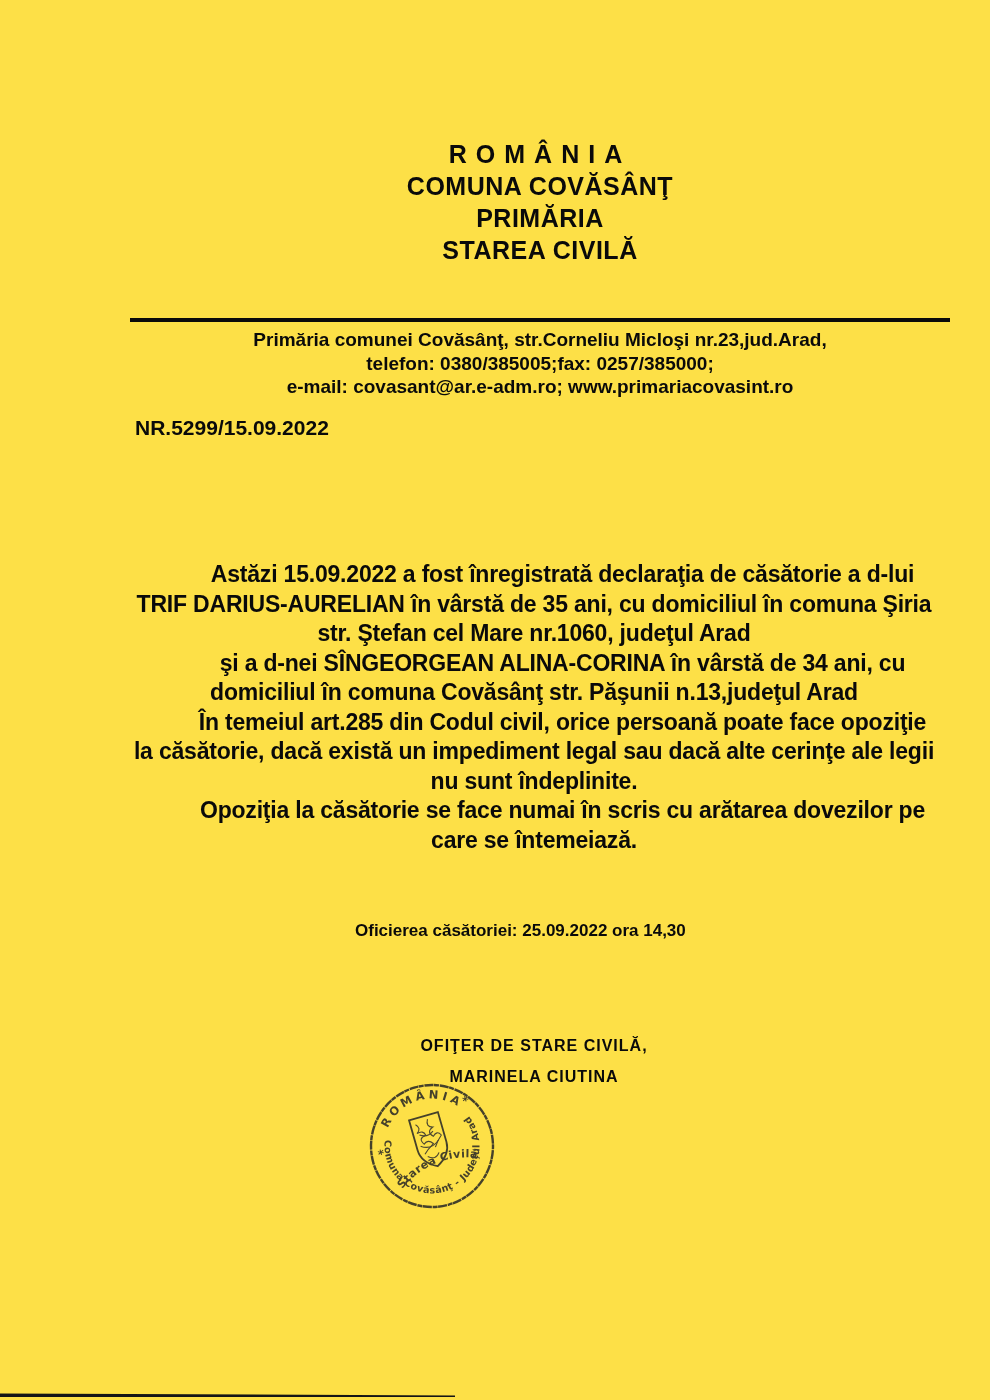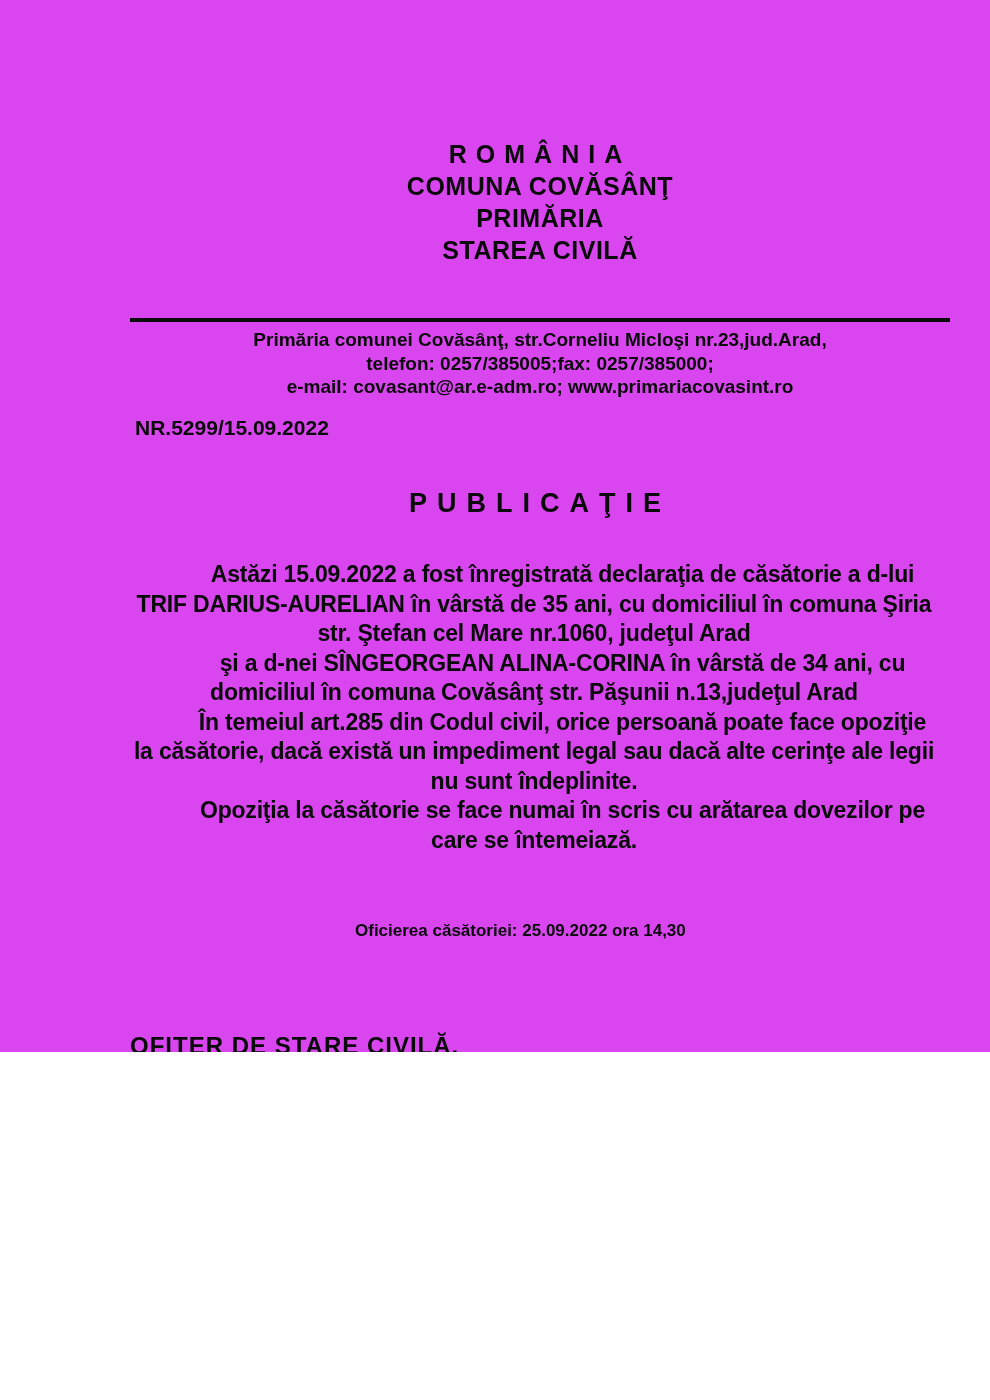--- a/index.html
+++ b/index.html
@@ -1,20 +1,20 @@
 <!DOCTYPE html>
 <html lang="ro"><head>
 <meta charset="utf-8">
 <style>
   html, body { margin: 0; padding: 0; background: #ffffff; }
   .page {
     position: relative;
     width: 990px;
-    height: 1052px;
-    background: #d946ef;
+    height: 1400px;
+    background: #fde047;
     overflow: hidden;
     font-family: "Liberation Sans", sans-serif;
     color: #0a0a0a;
     -webkit-font-smoothing: antialiased;
   }
   
   .letterhead {
     position: absolute;
     top: 138px; left: 130px; width: 820px;
     text-align: center;
@@ -65,24 +65,24 @@
   .body-text p { margin: 0; text-indent: 57px; }
   .ceremony {
     position: absolute;
     top: 921px; left: 355px;
     margin: 0;
     font-weight: 700;
     font-size: 17px;
   }
   .signature {
     position: absolute;
-    top: 1030px; left: 130px; width: 820px;
-    text-align: left;
+    top: 1030px; left: 124px; width: 820px;
+    text-align: center;
     font-weight: 700;
-    font-size: 24px;
+    font-size: 16px;
     line-height: 31px;
     letter-spacing: 1px;
   }
   
   .round-stamp {
     position: absolute;
     left: 364px; top: 1078px;
     width: 136px; height: 136px;
   }
   .stamp-ink { opacity: 0.85; }
@@ -131,27 +131,26 @@
     <div class="wide">ROMÂNIA</div>
     <div>COMUNA COVĂSÂNŢ</div>
     <div>PRIMĂRIA</div>
     <div>STAREA CIVILĂ</div>
   </header>
 
   <div class="rule"></div>
 
   <div class="contact">
     <div>Primăria comunei Covăsânţ, str.Corneliu Micloşi nr.23,jud.Arad,</div>
-    <div>telefon: 0257/385005;fax: 0257/385000;</div>
+    <div>telefon: 0380/385005;fax: 0257/385000;</div>
     <div>e-mail: covasant@ar.e-adm.ro; www.primariacovasint.ro</div>
   </div>
 
   <div class="regnum">NR.5299/15.09.2022</div>
 
-  <h1 class="doc-title">PUBLICAŢIE</h1>
 
   <div class="body-text">
     <p>Astăzi 15.09.2022  a fost înregistrată declaraţia de căsătorie a d-lui TRIF DARIUS-AURELIAN  în vârstă de 35 ani, cu domiciliul în comuna Şiria str. Ştefan cel Mare nr.1060, judeţul Arad</p>
     <p>şi a d-nei SÎNGEORGEAN ALINA-CORINA în vârstă de 34 ani, cu domiciliul în comuna Covăsânţ str. Păşunii n.13,judeţul Arad</p>
     <p>În temeiul art.285 din Codul civil, orice persoană poate face opoziţie la căsătorie, dacă există un impediment legal sau dacă alte cerinţe ale legii nu sunt îndeplinite.</p>
     <p>Opoziţia la căsătorie se face numai în scris cu arătarea dovezilor pe care se întemeiază.</p>
   </div>
 
   <p class="ceremony">Oficierea căsătoriei: 25.09.2022 ora 14,30</p>
 

